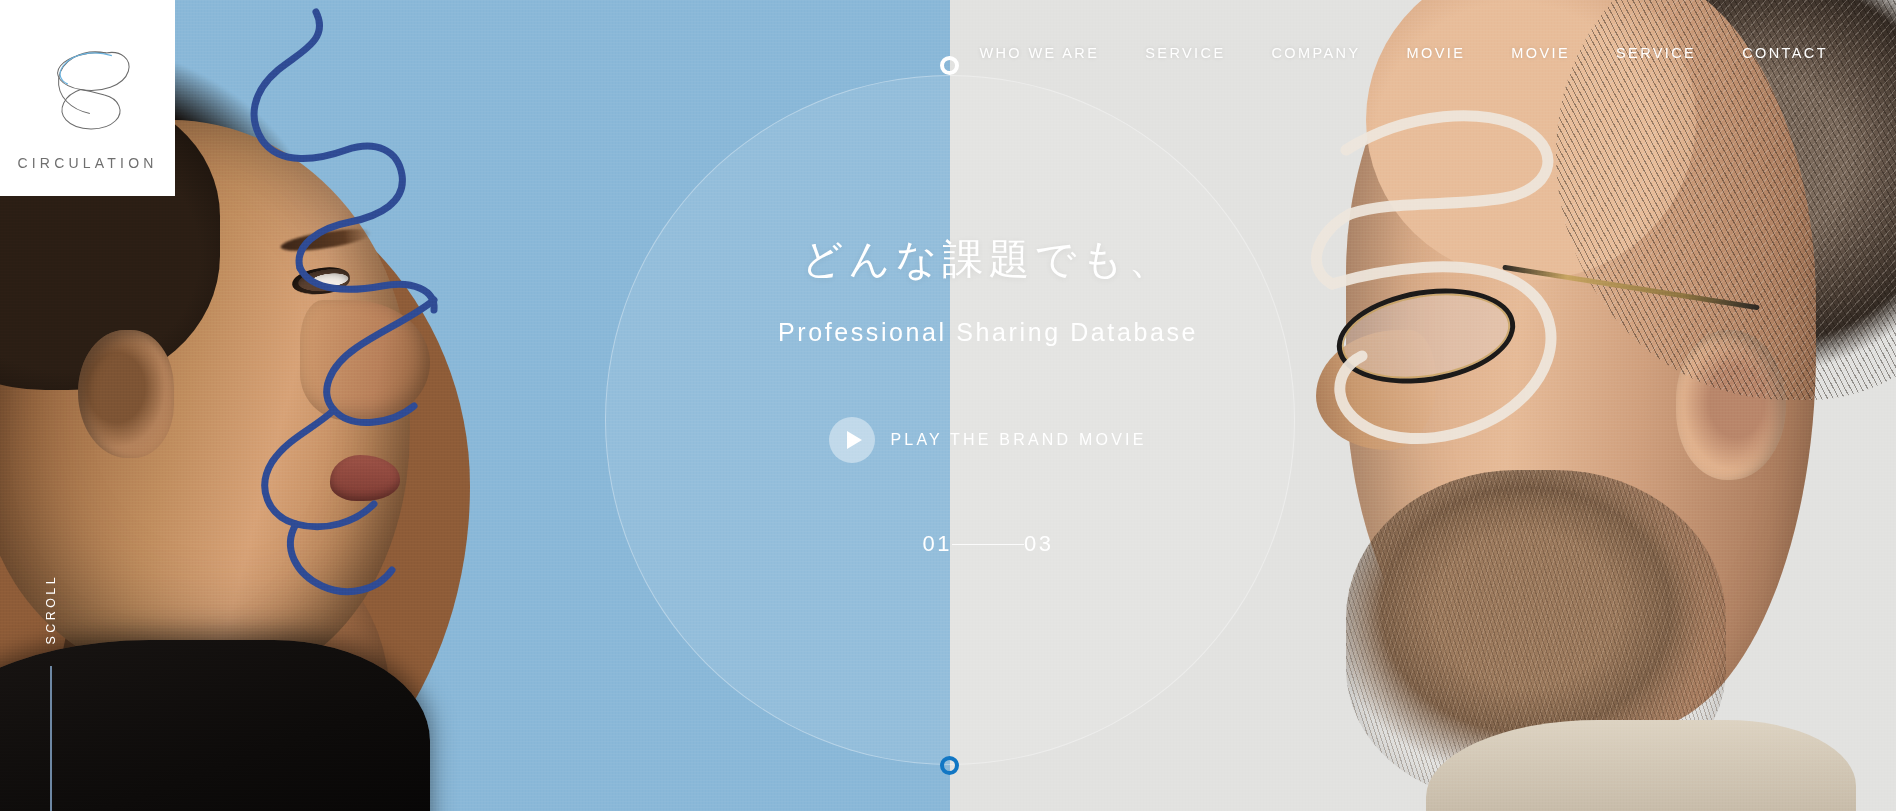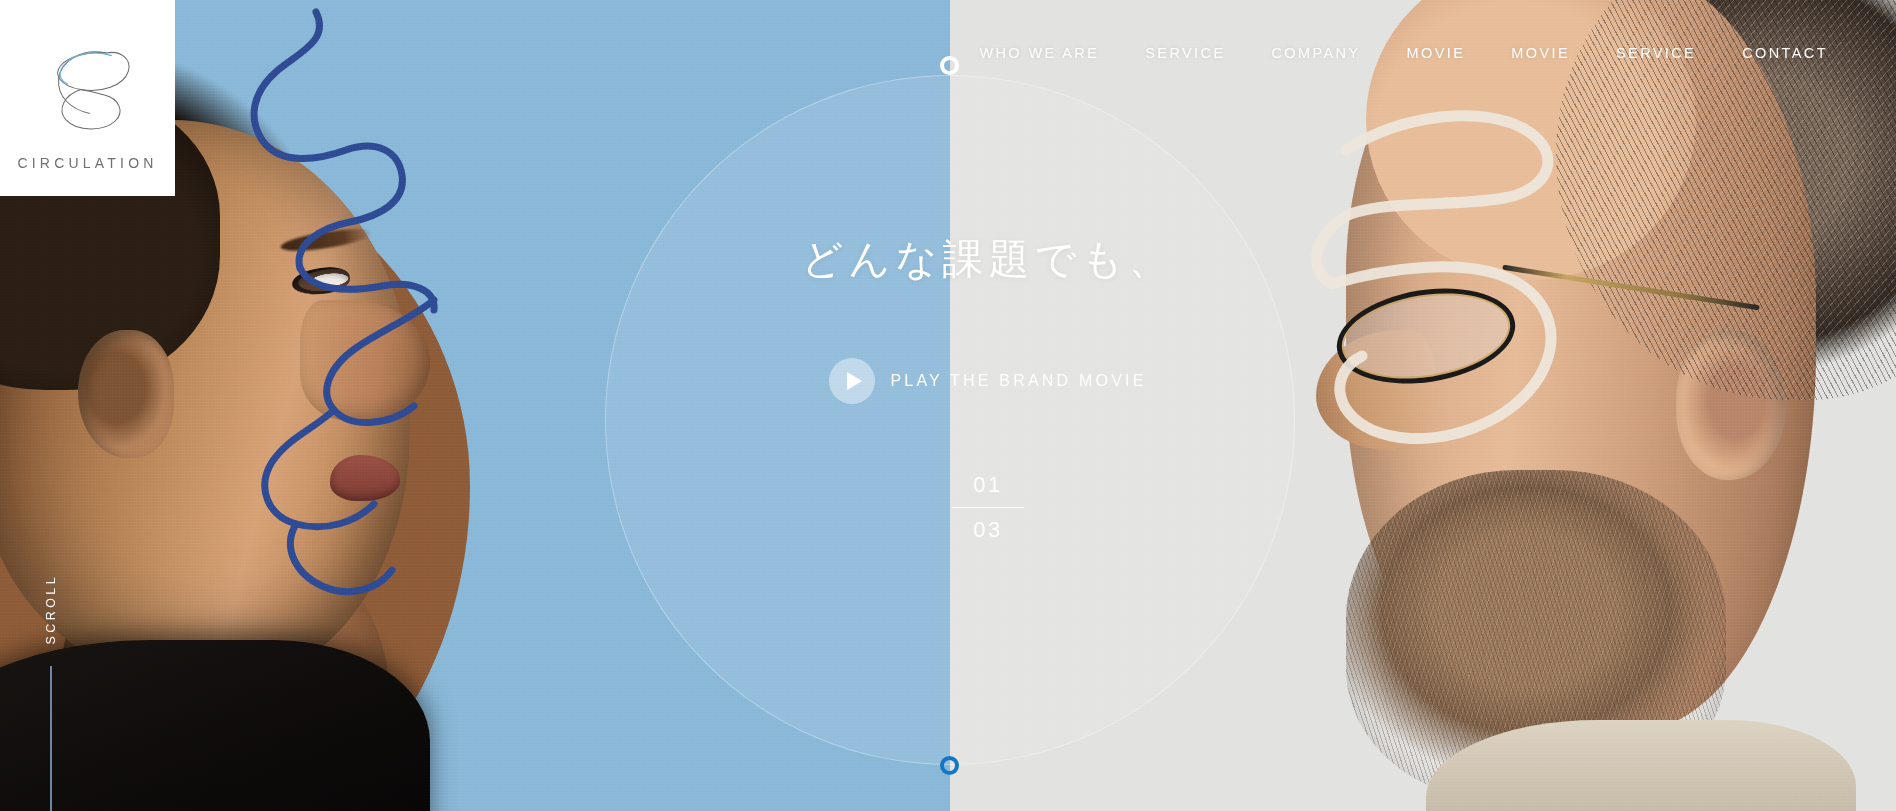--- a/index.html
+++ b/index.html
@@ -249,21 +249,21 @@
     width:0; height:0; margin-left:4px;
     border-left:15px solid #ffffff;
     border-top:9px solid transparent;
     border-bottom:9px solid transparent;
   }
   .play-label{
     color:#ffffff; font-size:16px; letter-spacing:3.2px; font-weight:300;
   }
 
   .counter{
-    margin-top:68px; display:flex; flex-direction:column; align-items:center;
+    margin-top:68px; display:flex; flex-direction:row; align-items:center;
     color:#ffffff; font-size:22px; letter-spacing:2.5px; font-weight:300;
   }
   .counter .bar{
     width:72px; height:1px; background:rgba(255,255,255,.85); margin:9px 0;
   }
 
   
   .scroll{
     position:absolute; left:44px; bottom:0; z-index:26;
     display:flex; flex-direction:column; align-items:center;
@@ -359,20 +359,21 @@
     <a href="#">MOVIE</a>
     <a href="#">MOVIE</a>
     <a href="#">SERVICE</a>
     <a href="#">CONTACT</a>
   </nav>
 
   <div class="hero">
     <div class="headline">
       <div>どんな課題でも、</div>
     </div>
+    <div class="subhead">Professional Sharing Database</div>
 
     <div class="play-row">
       <span class="play-btn">
         <span class="play-tri"></span>
       </span>
       <span class="play-label">PLAY THE BRAND MOVIE</span>
     </div>
 
     <div class="counter">
       <span>01</span>

